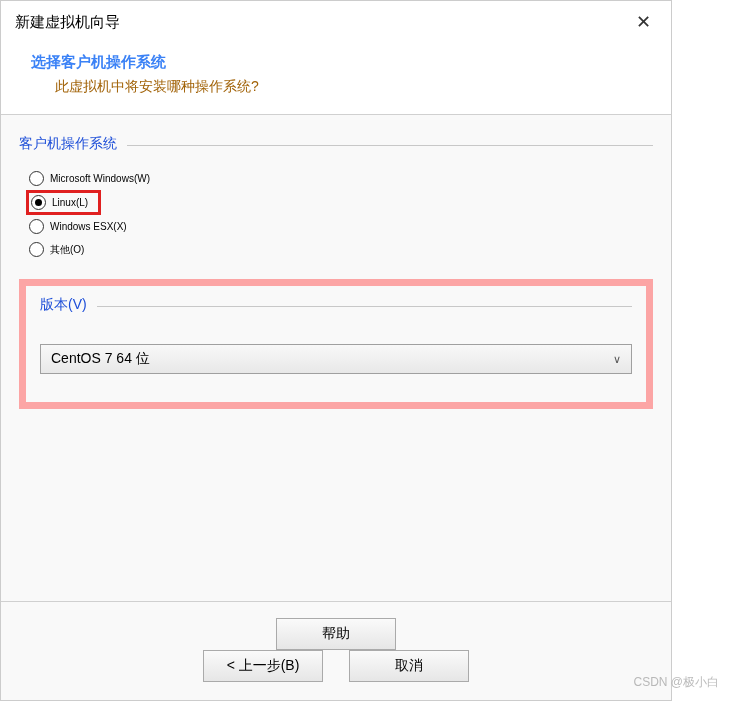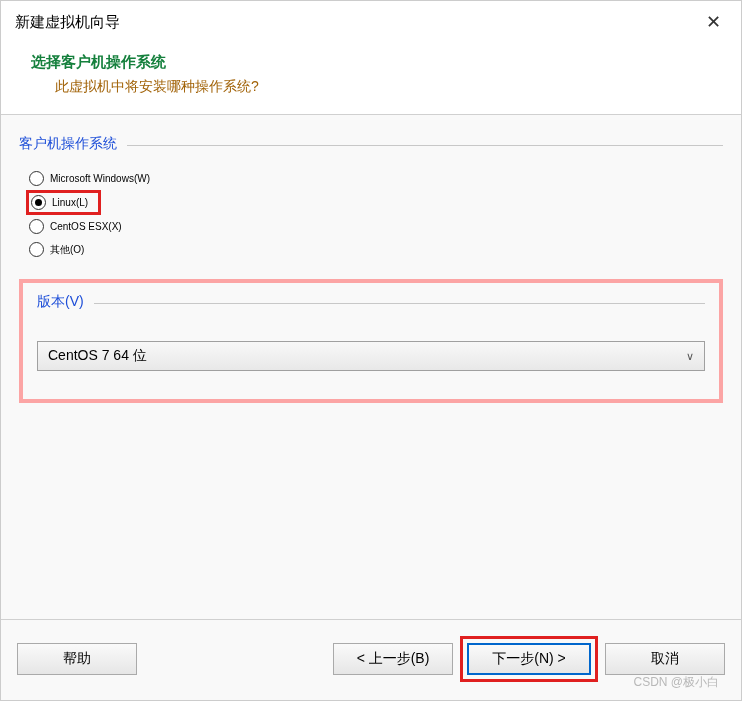--- a/index.html
+++ b/index.html
@@ -9,21 +9,21 @@
     }
     body {
       font-family: "Microsoft YaHei", "Segoe UI", Tahoma, sans-serif;
       font-size: 14px;
       background: #fff;
       width: 742px;
       height: 701px;
       overflow: hidden;
     }
     .window {
-      width: 742px;
+      width: 672px;
       height: 701px;
       border: 1px solid #ccc;
       background: #fff;
       display: flex;
       flex-direction: column;
     }
     .titlebar {
       display: flex;
       justify-content: space-between;
       align-items: center;
@@ -41,21 +41,21 @@
       padding: 2px 6px;
       font-family: Arial, sans-serif;
     }
     .header-section {
       padding: 12px 30px 18px 30px;
       border-bottom: 1px solid #d0d0d0;
     }
     .header-title {
       font-size: 15px;
       font-weight: bold;
-      color: #15803d;
+      color: #3b82f6;
       margin-bottom: 6px;
     }
     .header-subtitle {
       font-size: 14px;
       color: #a16207;
       padding-left: 24px;
     }
     .content {
       flex: 1;
       padding: 20px 18px 10px 18px;
@@ -121,21 +121,21 @@
     .highlight-red {
       border: 3px solid #e02020;
     }
     .highlight-linux {
       display: inline-flex;
       align-items: center;
       padding: 2px 10px 2px 2px;
       margin-left: -3px;
     }
     .version-box {
-      border: 4px solid #fca5a5;
+      border: 7px solid #fca5a5;
       padding: 10px 14px 28px 14px;
       margin-top: 4px;
     }
     .version-fieldset {
       position: relative;
     }
     .version-line {
       position: absolute;
       top: 10px;
       left: 0;
@@ -168,37 +168,38 @@
       font-size: 11px;
       color: #555;
     }
     .footer {
       border-top: 1px solid #d0d0d0;
       padding: 16px 16px 18px 16px;
       display: flex;
       justify-content: space-between;
       align-items: center;
       background: #f9f9f9;
+      flex-direction: column;
     }
     .btn {
       min-width: 120px;
       height: 32px;
       border: 1px solid #aaa;
       background: linear-gradient(#fafafa, #e6e6e6);
       font-size: 14px;
       color: #000;
       cursor: pointer;
       display: inline-flex;
       align-items: center;
       justify-content: center;
       padding: 0 14px;
     }
     .btn-group-right {
       display: flex;
-      gap: 7px;
+      gap: 26px;
       align-items: center;
     }
     .btn-next-wrap {
       border: 3px solid #e02020;
       padding: 4px;
       display: inline-block;
     }
     .btn-next {
       border: 2px solid #0066cc;
       min-width: 124px;
@@ -239,21 +240,21 @@
           <span>Microsoft Windows(W)</span>
         </label>
         <div class="highlight-red highlight-linux">
           <label class="radio-item" style="padding:0;text-align:right;">
             <span class="radio-circle checked"></span>
             <span>Linux(L)</span>
           </label>
         </div>
         <label class="radio-item">
           <span class="radio-circle"></span>
-          <span>CentOS ESX(X)</span>
+          <span>Windows ESX(X)</span>
         </label>
         <label class="radio-item">
           <span class="radio-circle"></span>
           <span>其他(O)</span>
         </label>
       </div>
     </div>
 
     <div class="version-box">
       <div class="version-fieldset">
@@ -267,21 +268,18 @@
         </div>
       </div>
     </div>
 
   </div>
 
   <div class="footer">
     <button class="btn">帮助</button>
     <div class="btn-group-right">
       <button class="btn">&lt; 上一步(B)</button>
-      <span class="btn-next-wrap">
-        <button class="btn btn-next">下一步(N) &gt;</button>
-      </span>
       <button class="btn">取消</button>
     </div>
   </div>
 </div>
 
 <div class="watermark">CSDN @极小白</div>
 
 </body></html>

